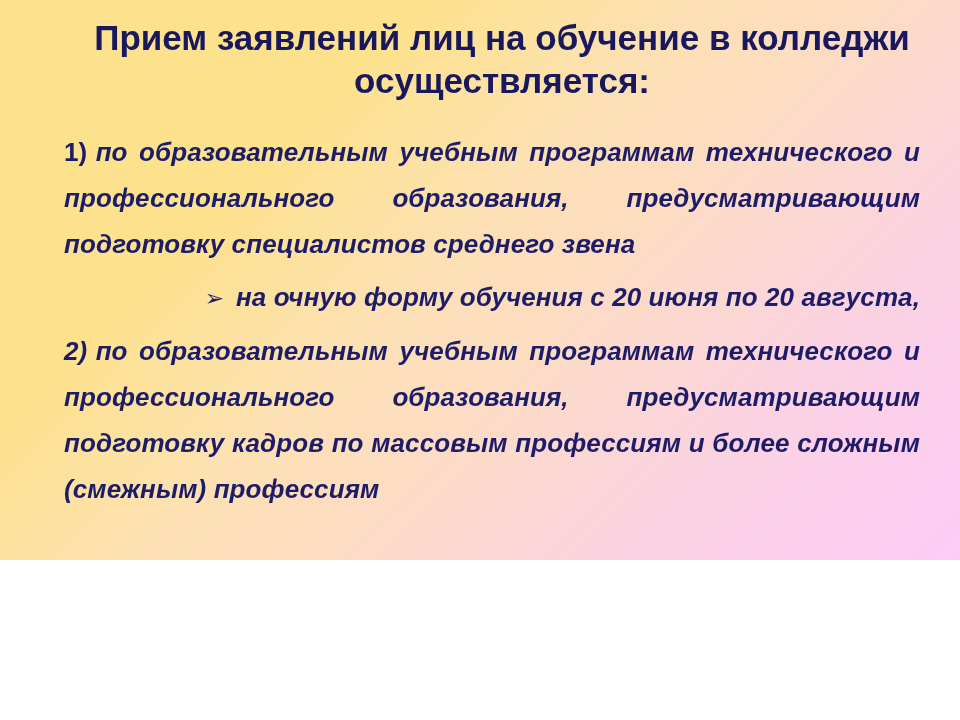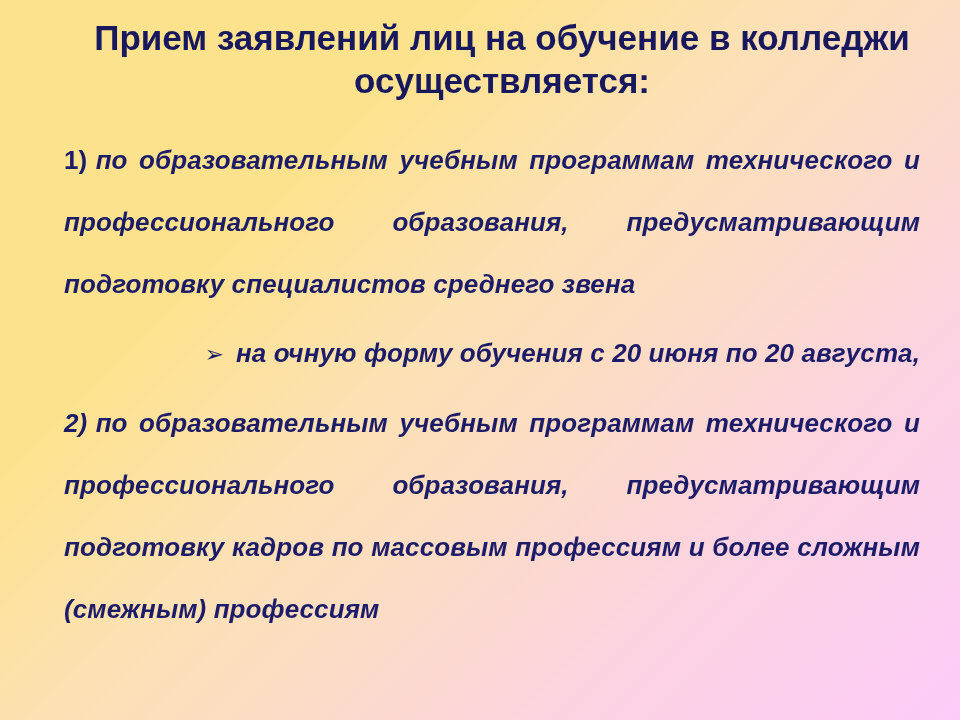--- a/index.html
+++ b/index.html
@@ -1,21 +1,21 @@
 <!DOCTYPE html>
 <html><head>
 <meta charset="utf-8">
 <style>
   html, body { margin: 0; padding: 0; }
   body { width: 960px; height: 720px; overflow: hidden; }
 
   .slide {
     position: relative;
     width: 960px;
-    height: 720px;
+    height: 560px;
     box-sizing: border-box;
     background: linear-gradient(135deg,
       #fde28d 0%,
       #fde28d 28%,
       #fce1b2 45%,
       #fcddc2 57%,
       #fbd3e0 76%,
       #fdcbf8 100%);
     font-family: "Liberation Sans", sans-serif;
     color: #1c1c68;
@@ -32,21 +32,21 @@
     color: #18185e;
   }
 
   .content {
     padding: 27px 40px 0 64px;
   }
 
   .para {
     margin: 0 0 7px 0;
     font-size: 26px;
-    line-height: 62px;
+    line-height: 46px;
     font-weight: bold;
     font-style: italic;
     text-align: justify;
     letter-spacing: 0.1px;
   }
 
   .para.numbered .marker { margin-right: 0.32em; }
 
   
   .para.first-num::first-letter { font-style: normal; }

